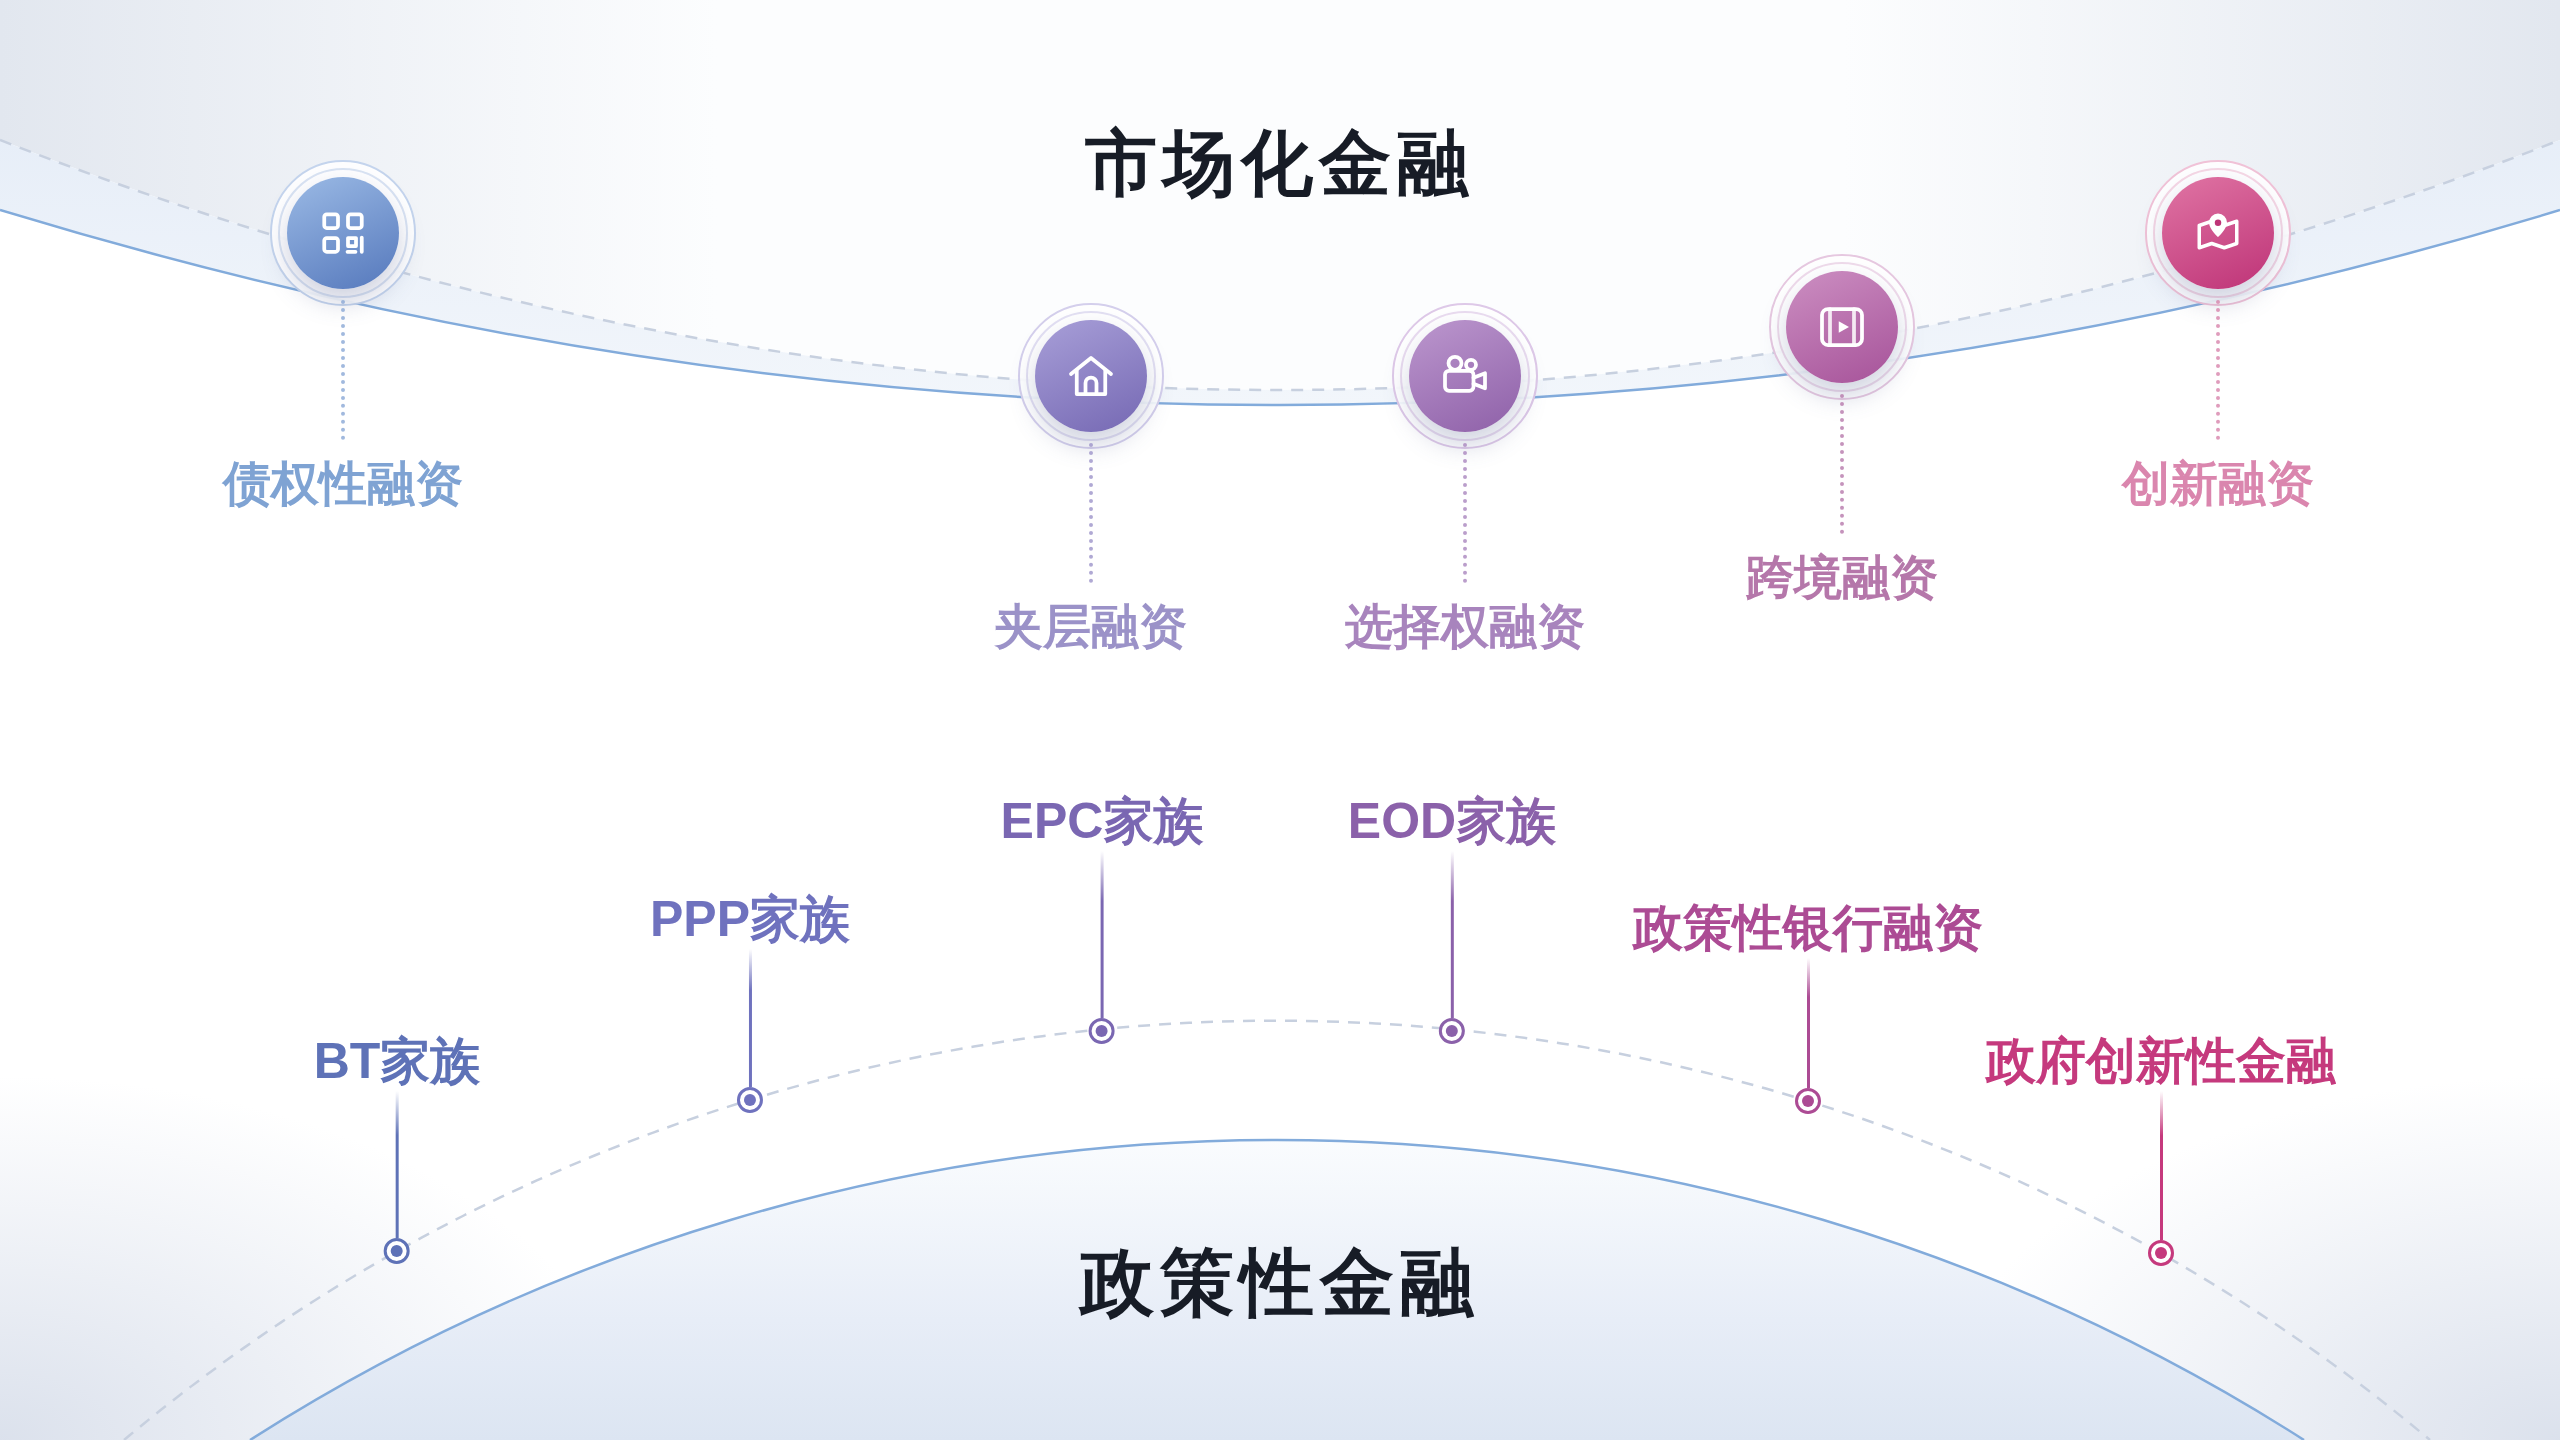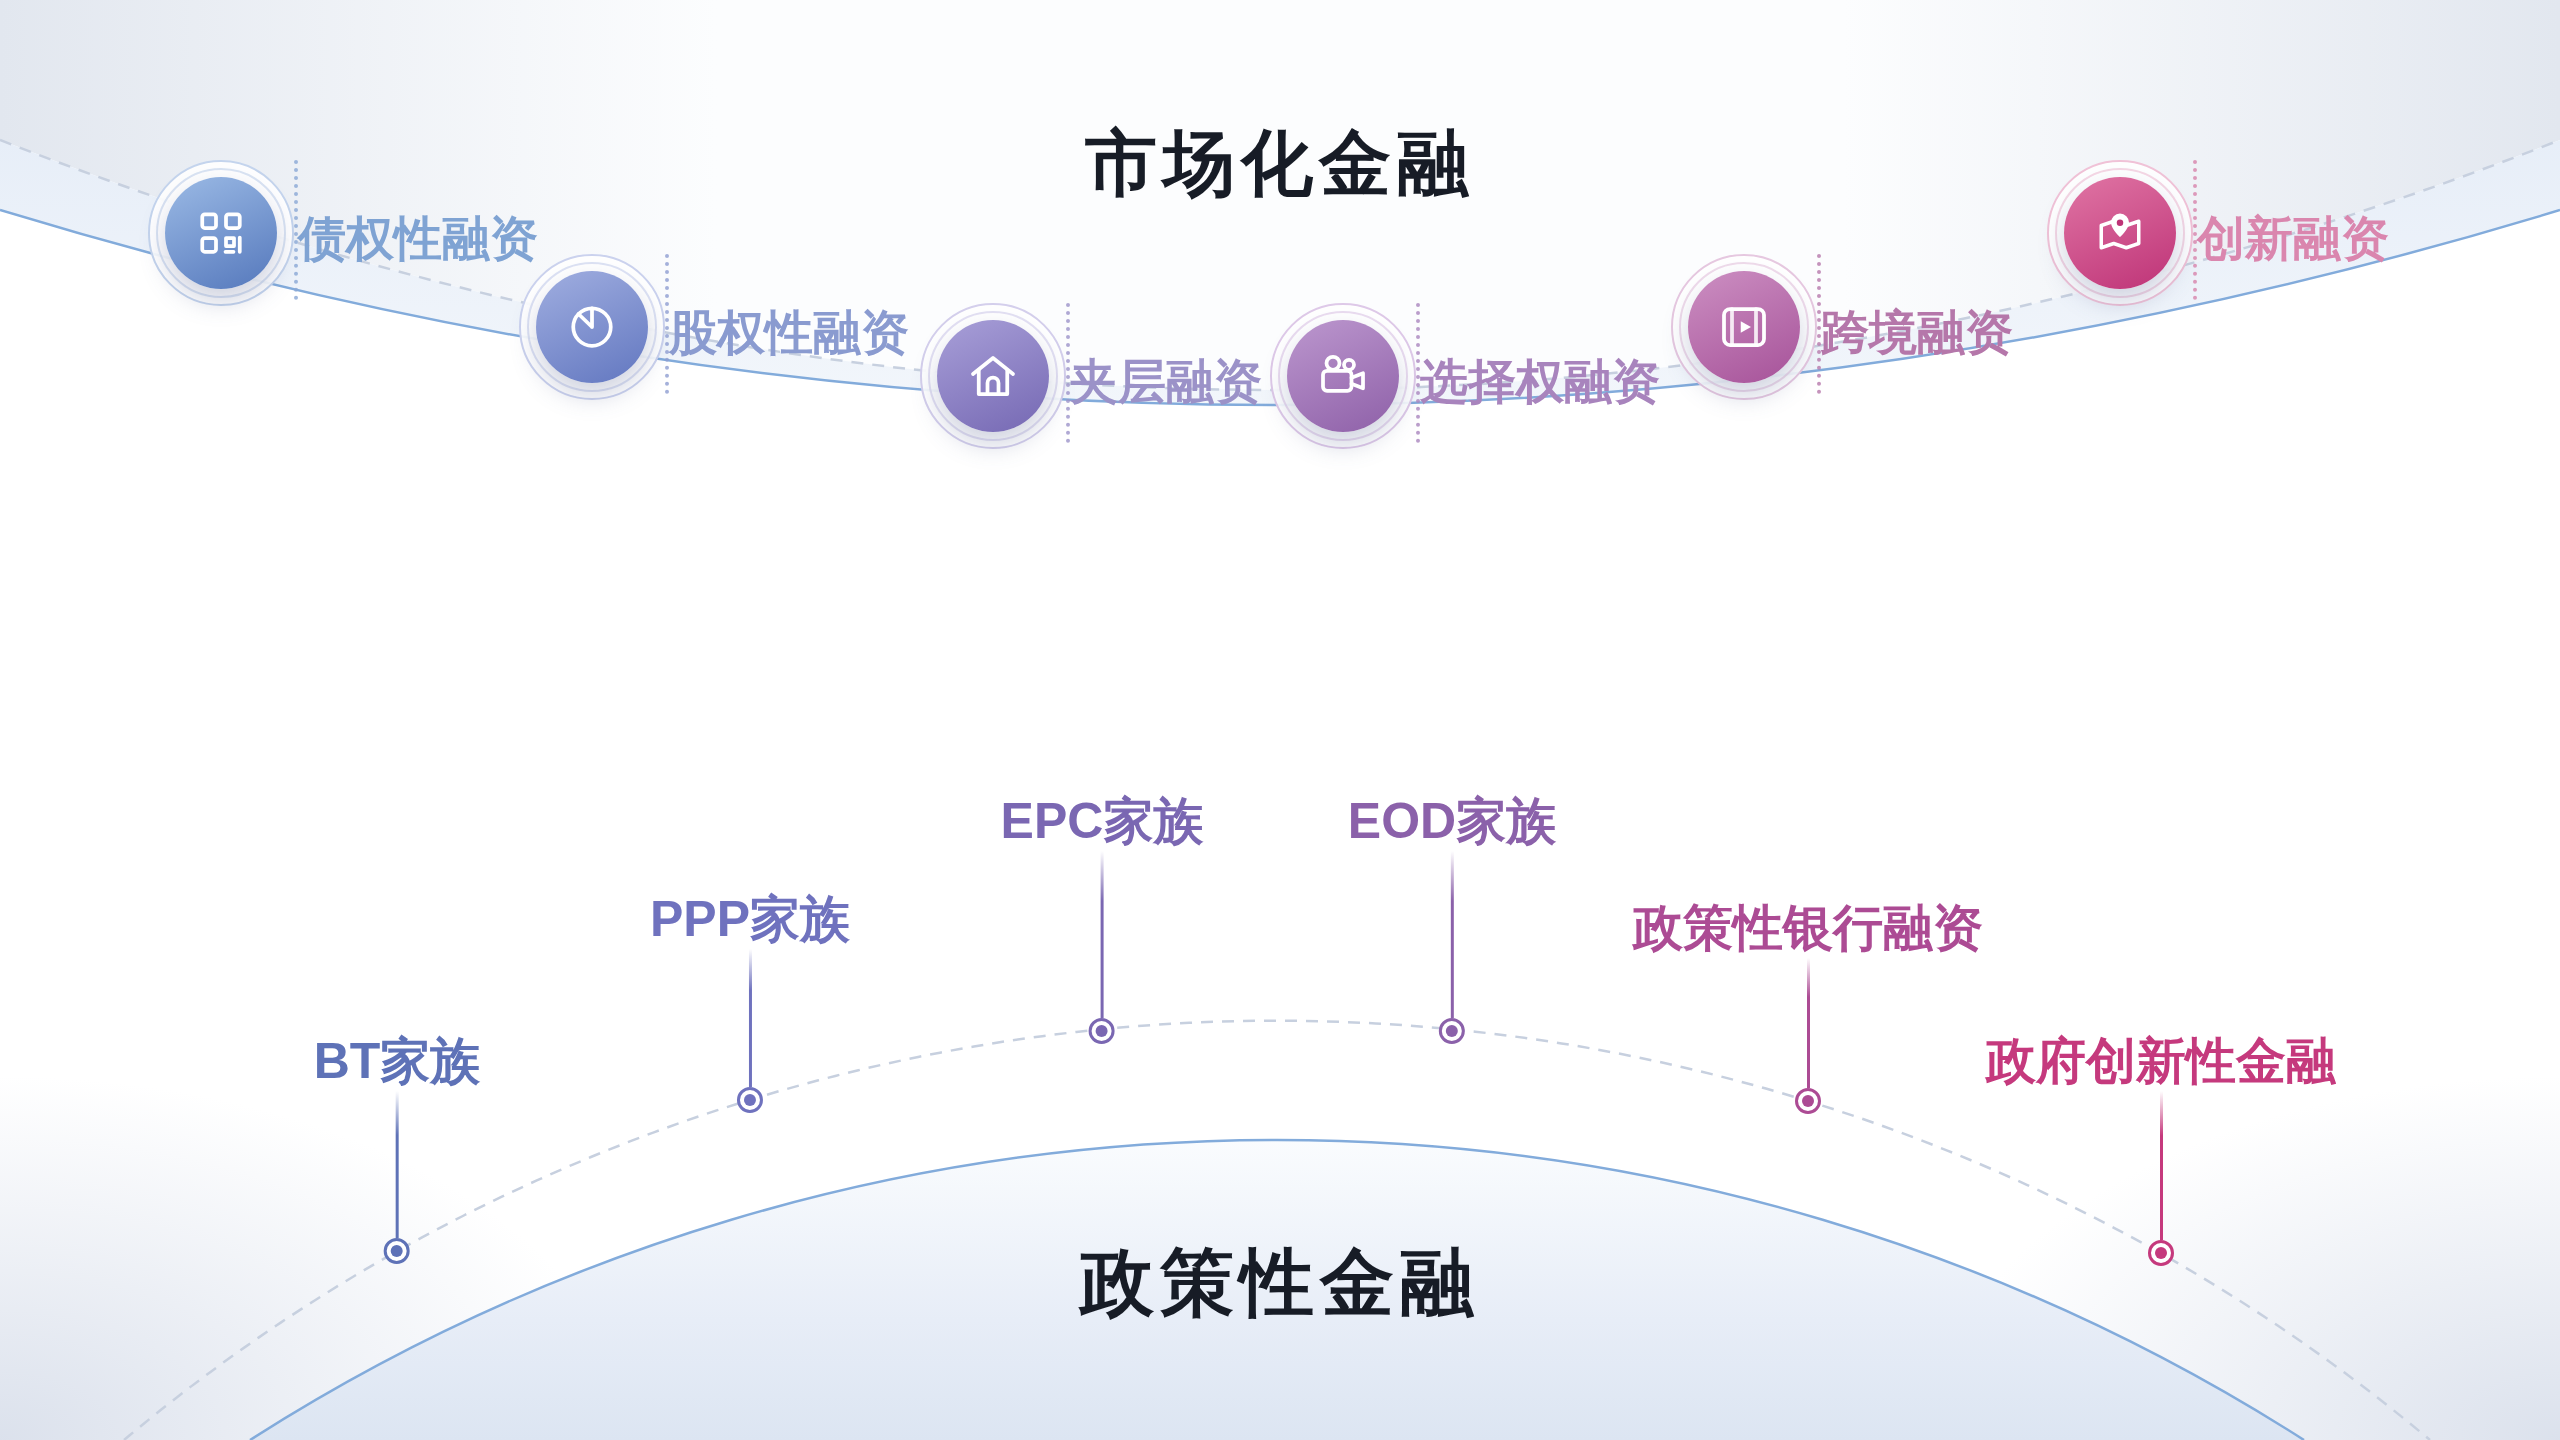--- a/index.html
+++ b/index.html
@@ -21,21 +21,21 @@
   .title{
     position:absolute; left:0; right:0; text-align:center;
     font-weight:800; color:#171C26; letter-spacing:6px; white-space:nowrap;
   }
   .title-top    { top:116px;  font-size:72px; }
   .title-bottom { top:1234px; font-size:74px; }
 
   
   .top-item{
     position:absolute; transform:translateX(-50%);
-    display:flex; flex-direction:row; align-items:center;
+    display:flex; flex-direction:column; align-items:center;
   }
   .badge{ position:relative; width:146px; height:146px; }
   .badge::before{
     content:""; position:absolute; inset:0; border-radius:50%;
     border:2px solid var(--ring); background:rgba(255,255,255,.92);
   }
   .ring-inner{
     position:absolute; inset:8px; border-radius:50%;
     border:2px solid var(--ring); opacity:.65;
   }
@@ -122,33 +122,20 @@
           <rect x="4.5" y="14" width="5.5" height="5.5" rx="1"></rect>
           <path d="M14 14 h3.2 v3.2 h-3.2 Z"></path>
           <path d="M19.5 13.8 v5.7 M13.8 19.5 h3.2"></path>
         </svg>
       </div>
     </div>
     <div class="dotline"></div>
     <div class="t-label">债权性融资</div>
   </div>
 
-  <div class="top-item" style="left: 714px; top: 254px; --g1: #A0AEE0; --g2: #6277C0; --ring: #CBD2EE; --line: #8F9ED2; --label: #8A9BD0;">
-    <div class="badge">
-      <span class="ring-inner"></span>
-      <div class="core">
-        <svg viewBox="0 0 24 24" width="60" height="60" fill="none" stroke="#fff" stroke-width="1.5" stroke-linecap="round" stroke-linejoin="round">
-          <circle cx="12" cy="12" r="7.5"></circle>
-          <path d="M12 12 V4.5 M12 12 L6.6 6.8"></path>
-        </svg>
-      </div>
-    </div>
-    <div class="dotline"></div>
-    <div class="t-label">股权性融资</div>
-  </div>
 
   <div class="top-item" style="left: 1091px; top: 303px; --g1: #A89FD8; --g2: #7568B3; --ring: #D4CFEC; --line: #9D94CA; --label: #9B92C8;">
     <div class="badge">
       <span class="ring-inner"></span>
       <div class="core">
         <svg viewBox="0 0 24 24" width="60" height="60" fill="none" stroke="#fff" stroke-width="1.5" stroke-linecap="round" stroke-linejoin="round">
           <path d="M4 11.2 L12 4.8 L20 11.2"></path>
           <path d="M6.3 9.6 V19.2 H17.7 V9.6"></path>
           <path d="M9.8 19.2 v-4.4 a2.2 2.2 0 0 1 4.4 0 v4.4"></path>
         </svg>

